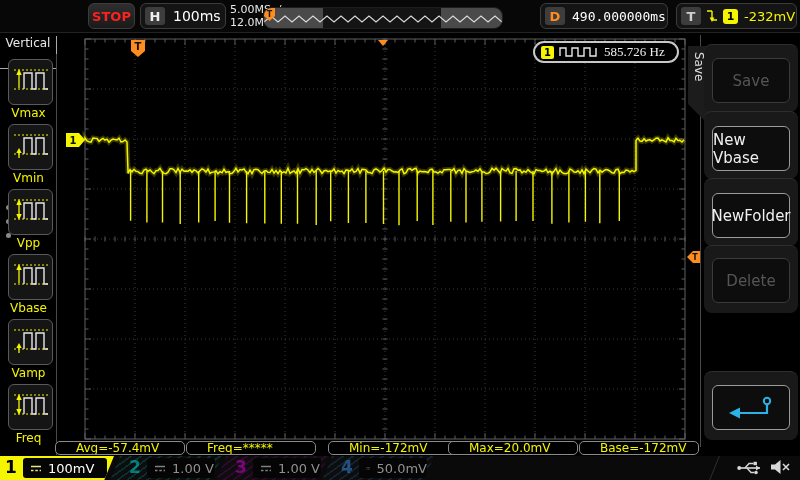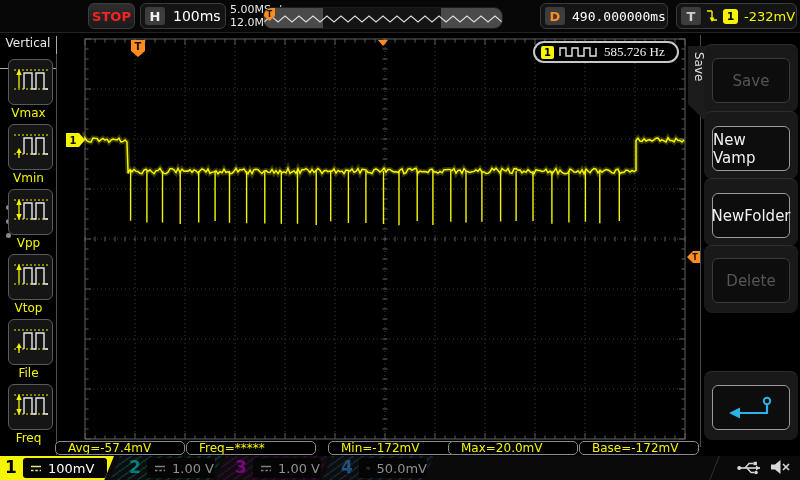--- a/index.html
+++ b/index.html
@@ -48,21 +48,21 @@
   .freq-counter{position:absolute;left:533px;top:41px;width:146px;height:22px;background:#000;
     border:2px solid #c8c8c8;border-radius:11px;display:flex;align-items:center;gap:5px;
     padding-left:6px;box-sizing:border-box;}
   .fc-badge{background:#f5f500;color:#000;font-weight:bold;font-size:10px;border-radius:2px;
     width:13px;height:13px;display:flex;align-items:center;justify-content:center;}
   .fc-val{color:#f0f0f0;font-size:13px;font-family:Liberation Serif, serif;}
 
   
   .meas-row{position:absolute;left:0;top:441px;width:700px;height:15px;}
   .meas-box{position:absolute;top:0;height:14px;background:#000;border:1px solid #8a8a8a;border-radius:5px;
-    color:#f5f500;font-size:12px;line-height:13px;padding-left:12px;box-sizing:border-box;overflow:hidden;}
+    color:#f5f500;font-size:12px;line-height:13px;padding-left:20px;box-sizing:border-box;overflow:hidden;}
 
   
   .ch-bar{position:absolute;left:0;top:456px;width:800px;height:24px;background:#0a0a0a;}
   .ch-block{position:absolute;top:0;height:24px;transform:skewX(-22deg);transform-origin:0 0;overflow:hidden;}
   .ch-inner{position:absolute;inset:0;transform:skewX(22deg);transform-origin:0 0;}
   .ch-num{position:absolute;left:9px;top:1px;font-size:17px;font-weight:bold;}
   .ch-valbox{position:absolute;left:27px;top:2px;right:7px;bottom:2px;background:#050505;border-radius:3px;
     display:flex;align-items:center;gap:6px;padding-left:7px;}
   .ch-scale{font-size:13px;}
   .bar-slash{position:absolute;left:714px;top:0;width:1px;height:24px;background:#303030;transform:skewX(-22deg);}
@@ -167,33 +167,33 @@
       <div class="lm-item" style="top: 254px;">
         <div class="lm-btn">
           <span><svg width="38" height="32" viewBox="0 0 38 32">
               <line x1="2" y1="6" x2="36" y2="6" stroke="#f5f500" stroke-width="1" stroke-dasharray="2 2"></line>
               <line x1="2" y1="25" x2="36" y2="25" stroke="#f5f500" stroke-width="1" stroke-dasharray="2 2"></line>
               <path d="M12,25 V9 H20 V25 H24 V9 H32 V25 H36" stroke="#e8e8e8" stroke-width="1.4" fill="none"></path>
               <line x1="7" y1="24" x2="7" y2="8" stroke="#f5f500" stroke-width="1.3"></line>
               <polygon points="7,5 4.3,11 9.7,11" fill="#f5f500"></polygon>
             </svg></span>
         </div>
-        <div class="lm-label" style="top:47px">Vtop</div>
+        <div class="lm-label" style="top:47px">Vbase</div>
       </div>
       <div class="lm-item" style="top: 319px;">
         <div class="lm-btn">
           <span><svg width="38" height="32" viewBox="0 0 38 32">
               <line x1="2" y1="6" x2="36" y2="6" stroke="#f5f500" stroke-width="1" stroke-dasharray="2 2"></line>
               <line x1="2" y1="25" x2="36" y2="25" stroke="#f5f500" stroke-width="1" stroke-dasharray="2 2"></line>
               <path d="M12,25 V9 H20 V25 H24 V9 H32 V25 H36" stroke="#e8e8e8" stroke-width="1.4" fill="none"></path>
               <line x1="7" y1="29" x2="7" y2="21" stroke="#f5f500" stroke-width="1.3"></line>
               <polygon points="7,19 4.3,24 9.7,24" fill="#f5f500"></polygon>
             </svg></span>
         </div>
-        <div class="lm-label" style="top:47px">File</div>
+        <div class="lm-label" style="top:47px">Vamp</div>
       </div>
       <div class="lm-item" style="top: 384px;">
         <div class="lm-btn">
           <span><svg width="38" height="32" viewBox="0 0 38 32">
               <line x1="2" y1="6" x2="36" y2="6" stroke="#f5f500" stroke-width="1" stroke-dasharray="2 2"></line>
               <line x1="2" y1="25" x2="36" y2="25" stroke="#f5f500" stroke-width="1" stroke-dasharray="2 2"></line>
               <path d="M12,25 V9 H20 V25 H24 V9 H32 V25 H36" stroke="#e8e8e8" stroke-width="1.4" fill="none"></path>
               <line x1="7" y1="24" x2="7" y2="8" stroke="#f5f500" stroke-width="1.3"></line>
               <polygon points="7,5 4.3,11 9.7,11" fill="#f5f500"></polygon>
               <polygon points="7,26 4.3,20 9.7,20" fill="#f5f500"></polygon>
@@ -566,21 +566,21 @@
   <div class="rm-sep"></div>
   <div class="rm-tab">
       <span>Save</span>
     </div>
   <div class="rm-slot" style="top:44px"></div>
   <div class="rm-slot" style="top:111px"></div>
   <div class="rm-slot" style="top:178px"></div>
   <div class="rm-slot" style="top:245px"></div>
   <div class="rm-slot" style="top:371px;height:68px"></div>
   <div class="rm-btn disabled" style="top:58px">Save</div>
-  <div class="rm-btn" style="top:126px">New Vamp</div>
+  <div class="rm-btn" style="top:126px">New Vbase</div>
   <div class="rm-btn disabled" style="top:258px">Delete</div>
   <div class="rm-btn" style="top:193px">NewFolder</div>
   <div class="rm-btn" style="top:385px">
     <svg width="56" height="28" viewBox="0 0 56 28">
       <circle cx="44" cy="7" r="3.2" fill="none" stroke="#2bb3e8" stroke-width="2"></circle>
       <path d="M44,10.5 V19 H16" stroke="#2bb3e8" stroke-width="2.2" fill="none"></path>
       <polygon points="6,19 17,13.5 17,24.5" fill="#2bb3e8"></polygon>
     </svg>
   </div>
 

